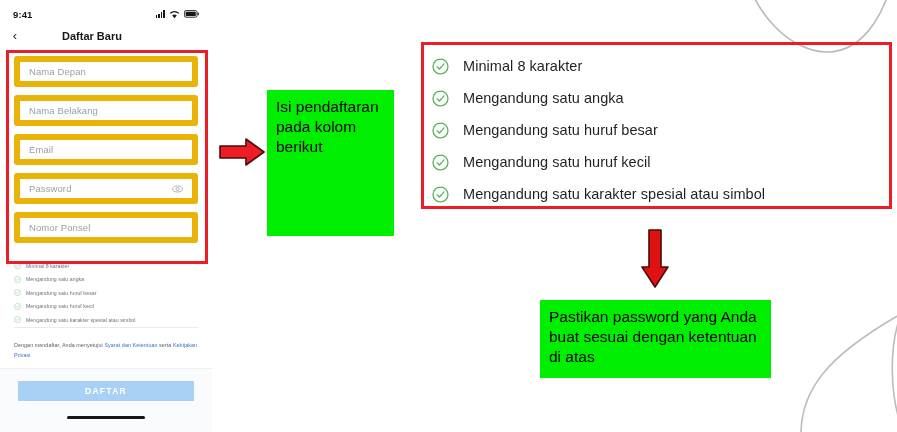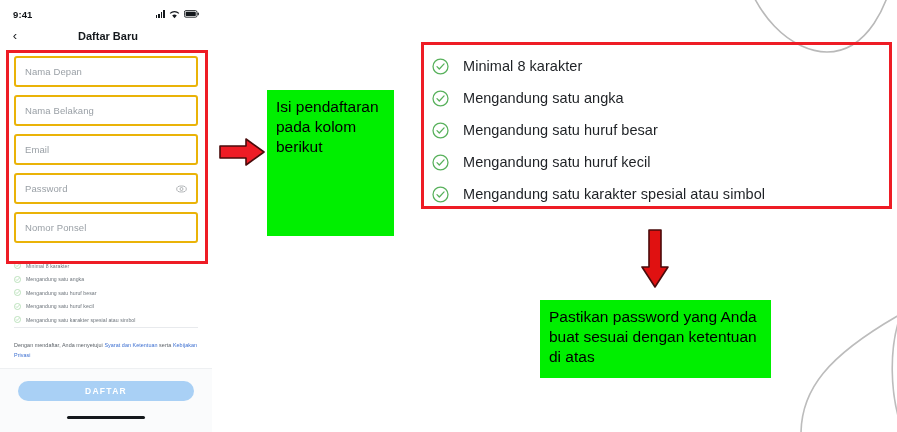--- a/index.html
+++ b/index.html
@@ -88,33 +88,33 @@
     text-align: center;
     font-size: 13px;
     color: #1a1d21;
     line-height: 1;
     font-weight: 300;
   }
   #nav-title {
     font-size: 11px;
     color: #14181c;
     font-weight: bold;
-    margin-left: 48px;
+    margin-left: 32px;
   }
 
   #form-stack {
     position: absolute;
     left: 14px;
     top: 56px;
     width: 184px;
   }
   .field {
     position: relative;
     height: 31px;
-    border: 2px solid #eab308;
+    border: 6px solid #eab308;
     border-radius: 3px;
     background: #ffffff;
     margin-bottom: 8px;
     display: flex;
     align-items: center;
     padding: 0 9px;
     box-sizing: border-box;
   }
   .field-placeholder {
     font-size: 9.5px;
@@ -191,21 +191,21 @@
     border-top: 1px solid #eef0f2;
   }
   #daftar-btn {
     position: absolute;
     left: 18px;
     top: 12px;
     width: 176px;
     height: 20px;
     background: #a9d0f5;
     border: none;
-    border-radius: 10px;
+    border-radius: 0;
     color: #ffffff;
     font-size: 8.5px;
     font-weight: bold;
     letter-spacing: 1.3px;
     font-family: "Liberation Sans", sans-serif;
     cursor: pointer;
   }
   #home-indicator {
     position: absolute;
     left: 67px;

